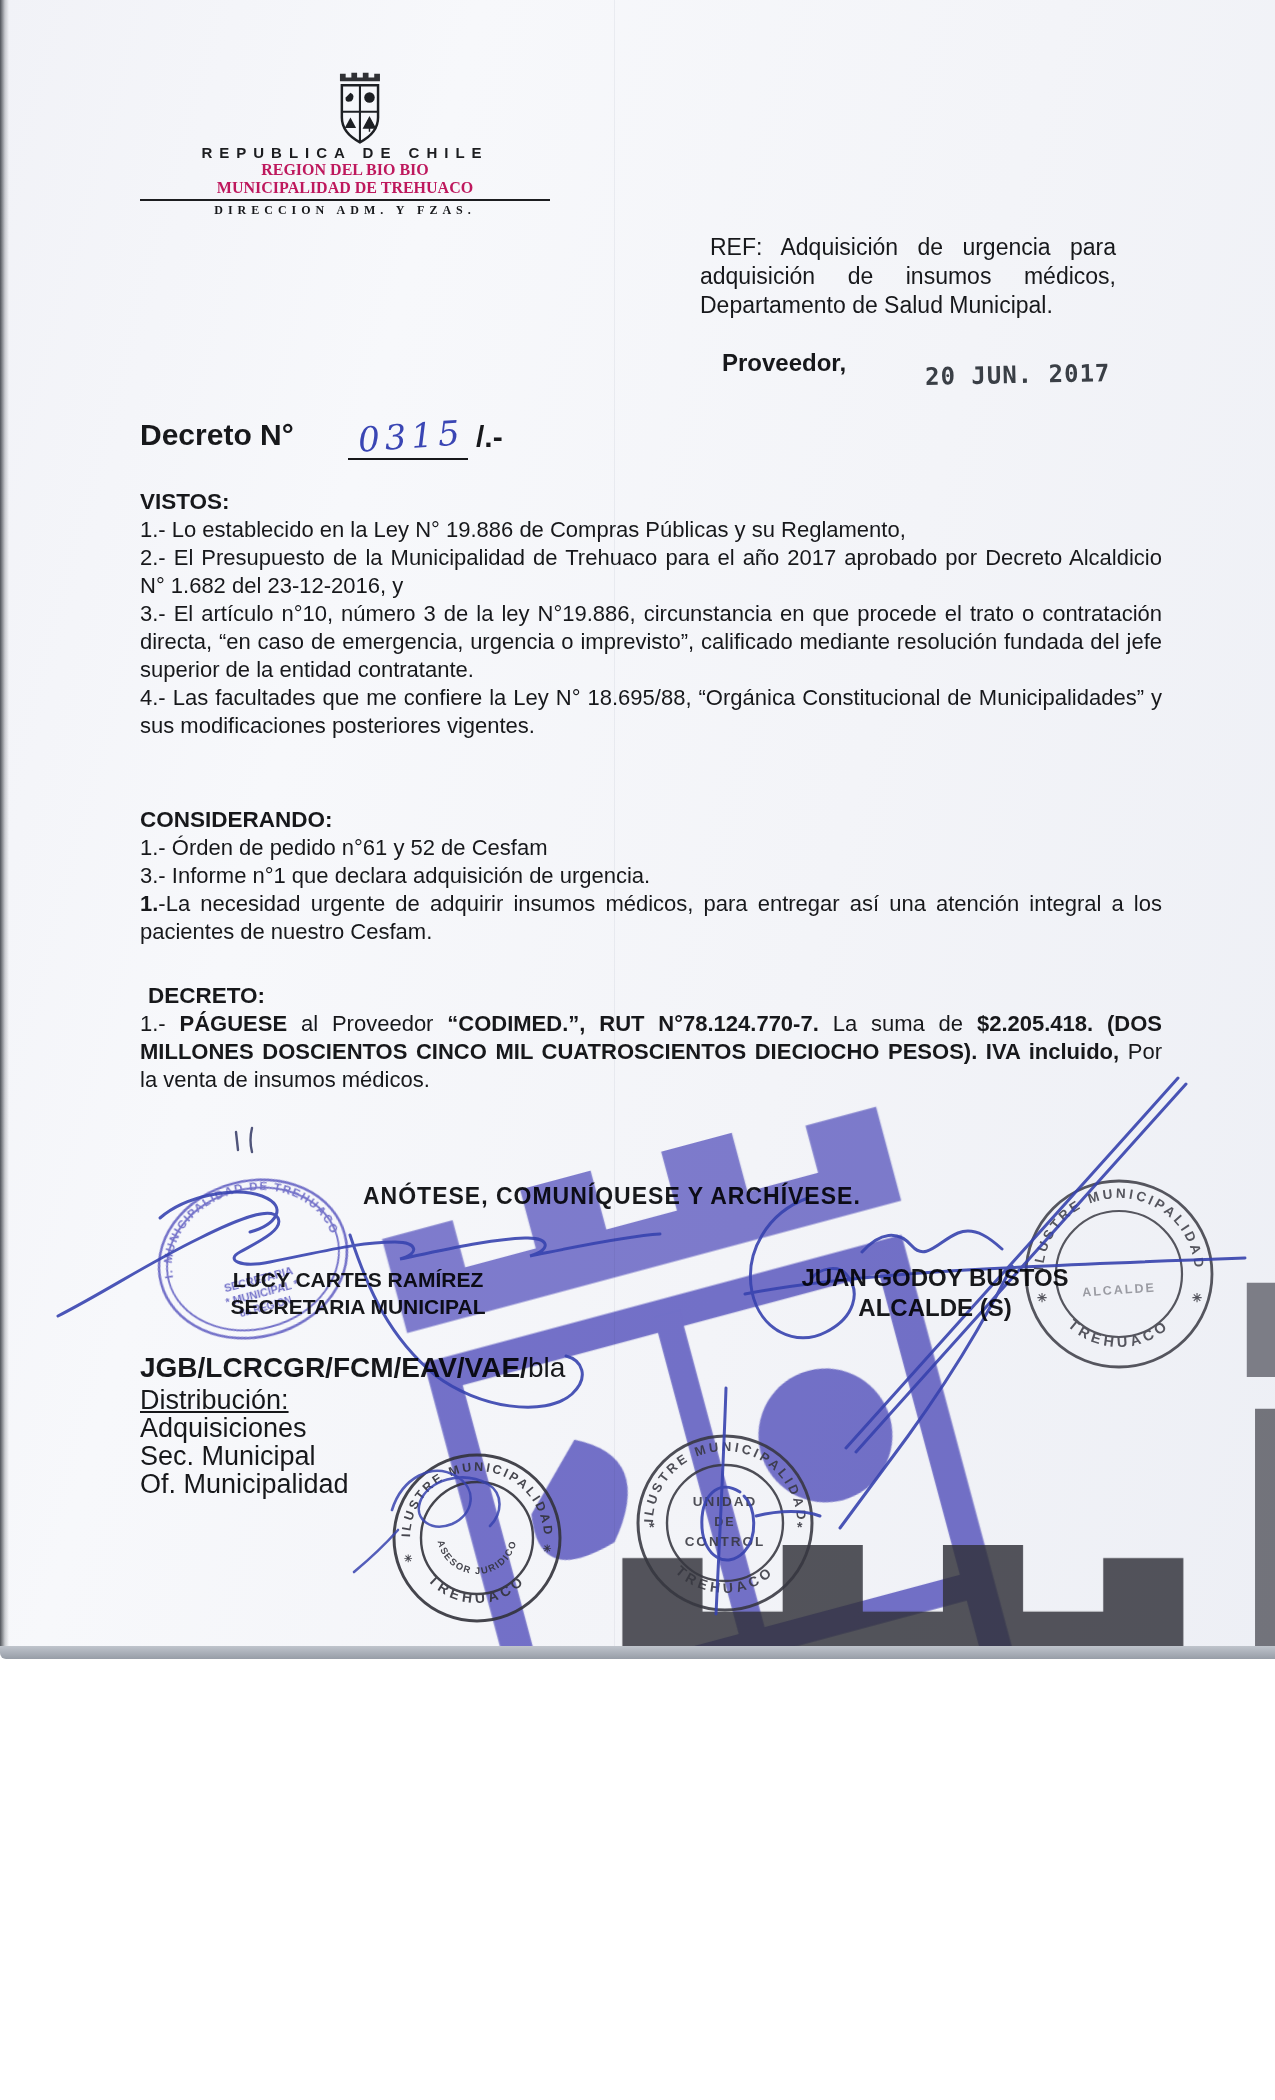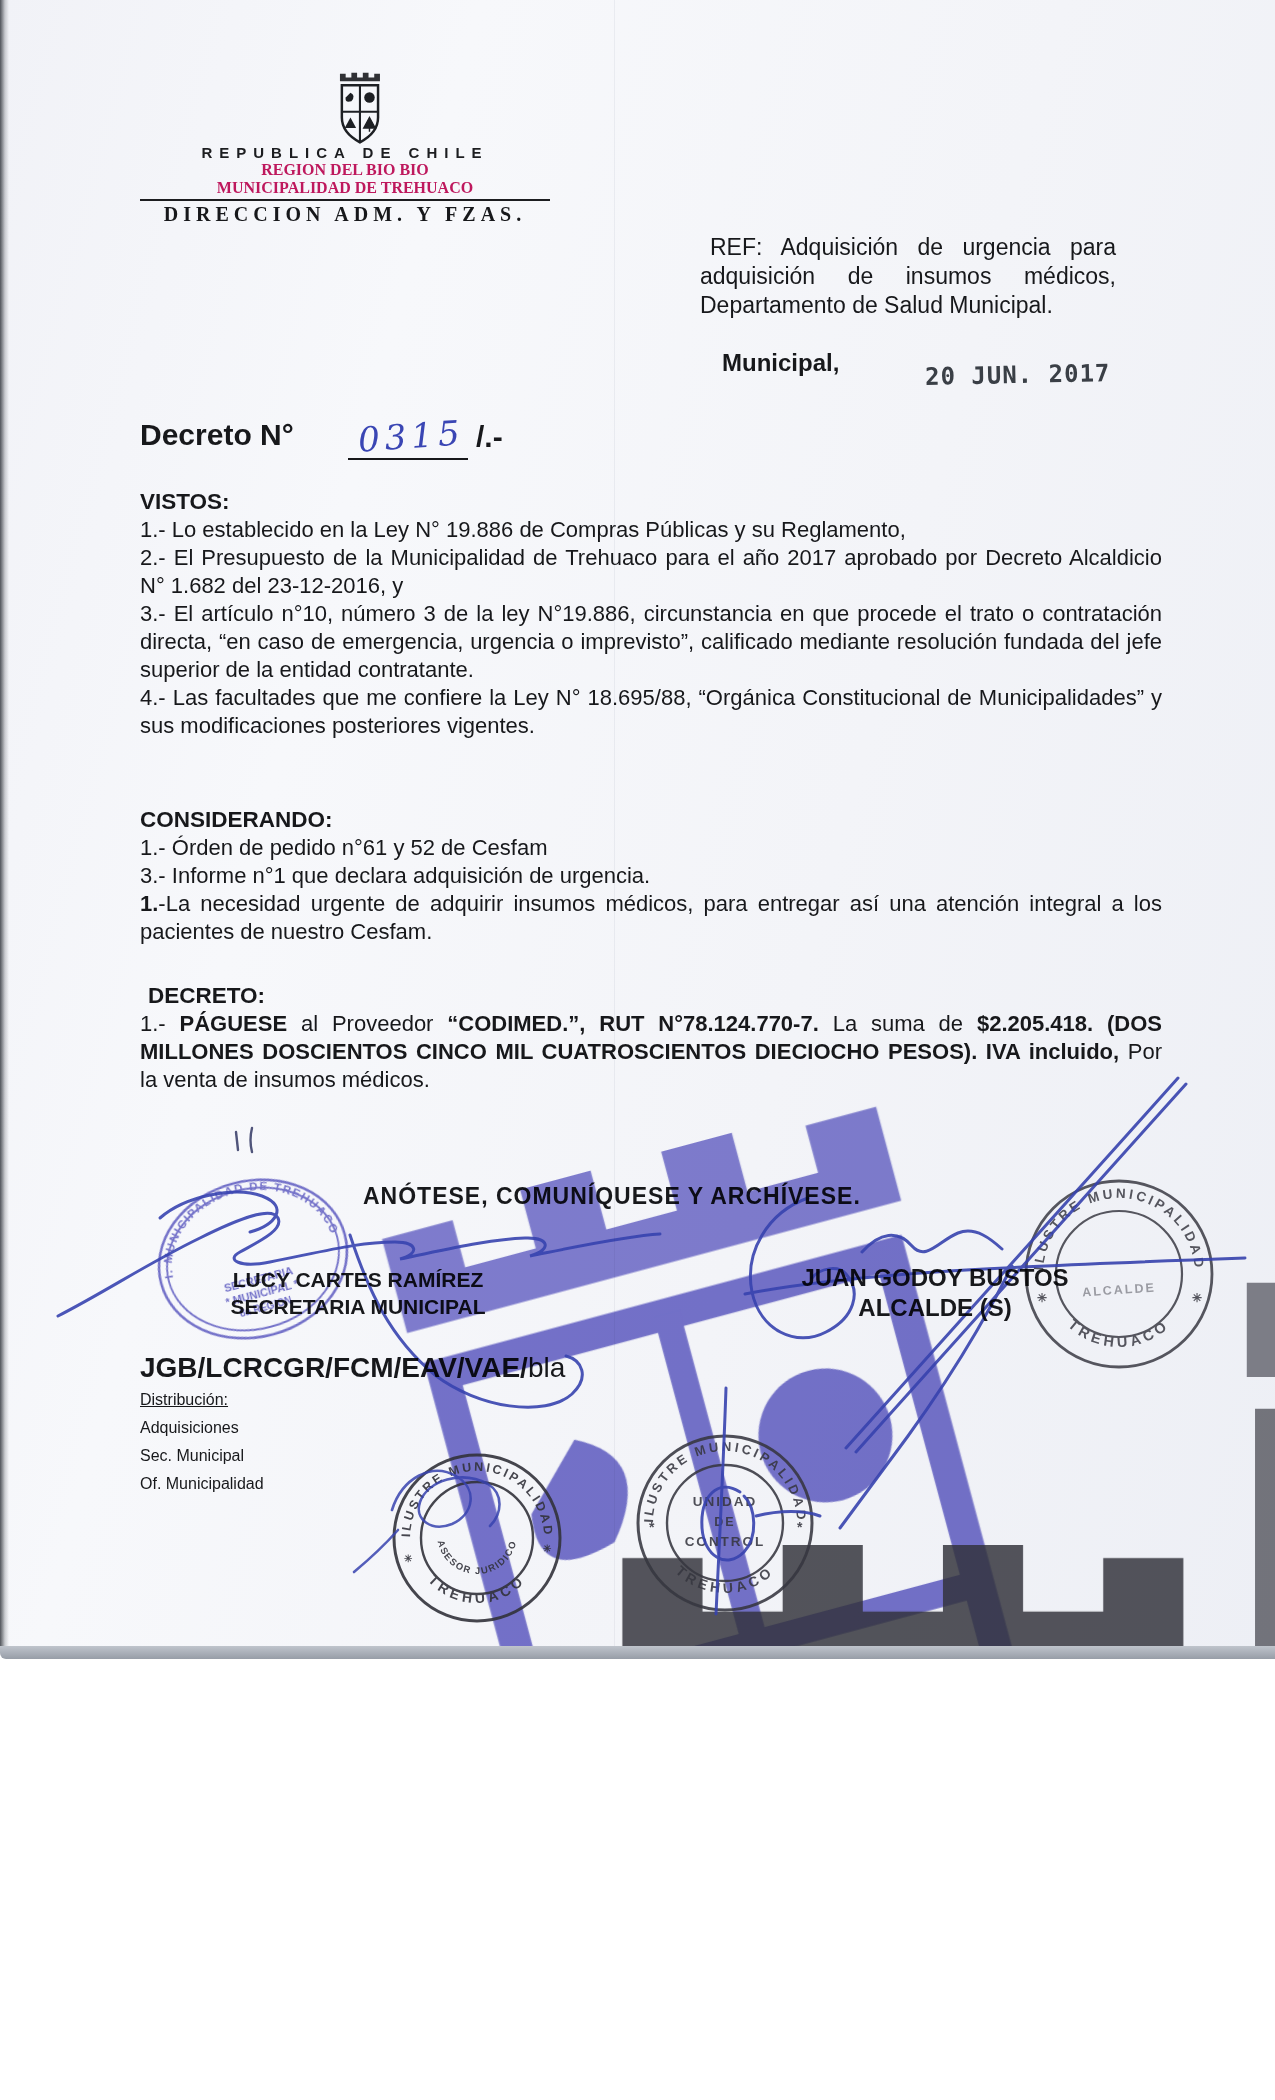--- a/index.html
+++ b/index.html
@@ -12,21 +12,21 @@
          background:linear-gradient(to right,rgba(52,56,63,.85),rgba(52,56,63,.22) 55%,transparent);}
   #fold-line{position:absolute;left:614px;top:0;width:1px;height:1646px;background:rgba(90,100,125,.08);}
   #scan-band{position:absolute;left:0;top:1646px;width:1275px;height:13px;
          background:linear-gradient(#bfc4cc,#979da7);border-bottom-left-radius:6px;}
   
   #hdr{position:absolute;left:140px;top:60px;width:410px;text-align:center;}
   #hdr-crest{position:absolute;left:190px;top:8px;width:58px;height:80px;color:#1e2024;}
   .hdr-republic{margin-top:84px;font-weight:bold;font-size:15px;letter-spacing:7px;color:#1c1d20;}
   .hdr-serif{font-family:"Liberation Serif",serif;font-weight:bold;font-size:16px;color:#be185d;line-height:18px;}
   .hdr-rule{border-bottom:2px solid #1c1d20;margin-top:2px;}
-  .hdr-dir{font-family:"Liberation Serif",serif;font-weight:bold;font-size:20px;letter-spacing:5px;margin-top:2px;}
+  .hdr-dir{font-family:"Liberation Serif",serif;font-weight:bold;font-size:12px;letter-spacing:5px;margin-top:2px;}
   
   #ref{position:absolute;left:700px;top:233px;width:416px;font-size:23px;line-height:29px;
        text-align:justify;text-indent:10px;}
   #dateline-place{position:absolute;left:722px;top:349px;font-size:24px;font-weight:bold;}
   #date-stamp{position:absolute;left:925px;top:361px;font-family:"DejaVu Sans Mono",monospace;
        font-weight:bold;font-size:24px;letter-spacing:1px;color:#3a3f46;transform:rotate(-1.2deg);}
   
   #decree-line{position:absolute;left:140px;top:418px;height:46px;}
   #decree-label{font-size:30px;font-weight:bold;display:inline-block;}
   #decree-number{position:absolute;left:218px;top:-2px;font-family:"DejaVu Serif",serif;font-style:italic;
@@ -42,21 +42,21 @@
   #sec-decreto{top:982px;}
   #sec-decreto h3{padding-left:8px;}
   .indent-sm{padding-left:12px;}
   
   #anotese{position:absolute;left:363px;top:1183px;font-size:23px;font-weight:bold;letter-spacing:1px;}
   .sig-block{position:absolute;text-align:center;font-weight:bold;}
   #sig-left{left:208px;top:1266px;width:300px;font-size:21px;line-height:27px;}
   #sig-right{left:782px;top:1263px;width:306px;font-size:24px;line-height:30px;}
   
   #initials{position:absolute;left:140px;top:1352px;font-size:28px;}
-  #distribution{position:absolute;left:140px;top:1386px;font-size:16px;line-height:28px;}
+  #distribution{position:absolute;left:140px;top:1386px;font-size:27px;line-height:28px;}
   #distribution .dist-label{text-decoration:underline;}
   #distribution div{margin-top:0;}
   
   #ink{position:absolute;left:0;top:0;width:1275px;height:1650px;mix-blend-mode:multiply;pointer-events:none;}
   #bottom-white{position:absolute;left:0;top:1659px;width:1275px;height:441px;background:#ffffff;}
 </style>
 </head>
 <body>
 
 <svg width="0" height="0" style="position:absolute" aria-hidden="true">
@@ -83,21 +83,21 @@
         <use href="#crest"></use>
       </svg>
     <div class="hdr-republic">REPUBLICA DE CHILE</div>
     <div class="hdr-serif">REGION DEL BIO BIO</div>
     <div class="hdr-serif">MUNICIPALIDAD DE TREHUACO</div>
     <div class="hdr-rule"></div>
     <div class="hdr-dir">DIRECCION ADM. Y FZAS.</div>
   </div>
 
   <div id="ref">REF: Adquisición de urgencia para adquisición de insumos médicos, Departamento de Salud Municipal.</div>
-  <div id="dateline-place">Municipal,</div>
+  <div id="dateline-place">Proveedor,</div>
   <div id="date-stamp">20 JUN. 2017</div>
 
   <div id="decree-line">
     <span id="decree-label">Decreto N°</span>
     <span id="decree-number">0315</span>
     <span id="decree-underline"></span>
     <span id="decree-suffix">/.-</span>
   </div>
 
   <div id="sec-vistos" class="section">

